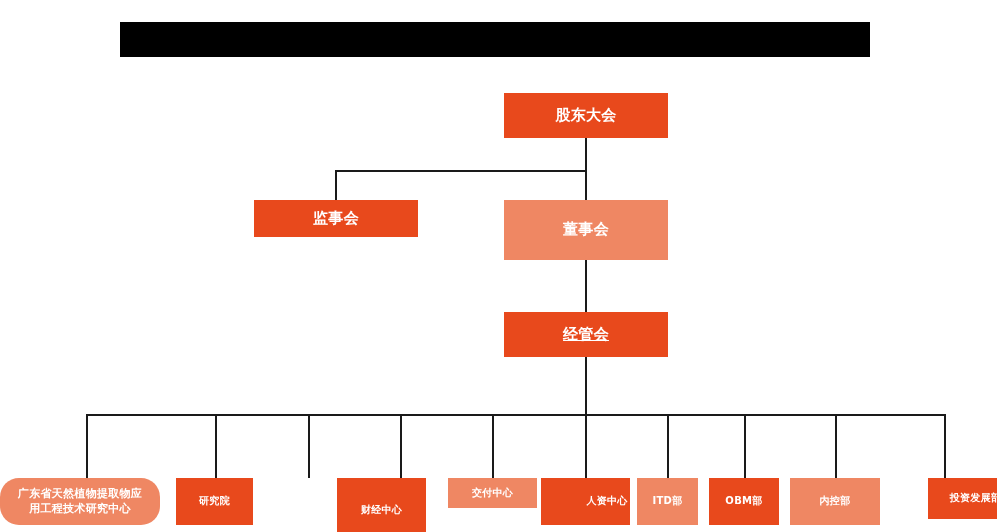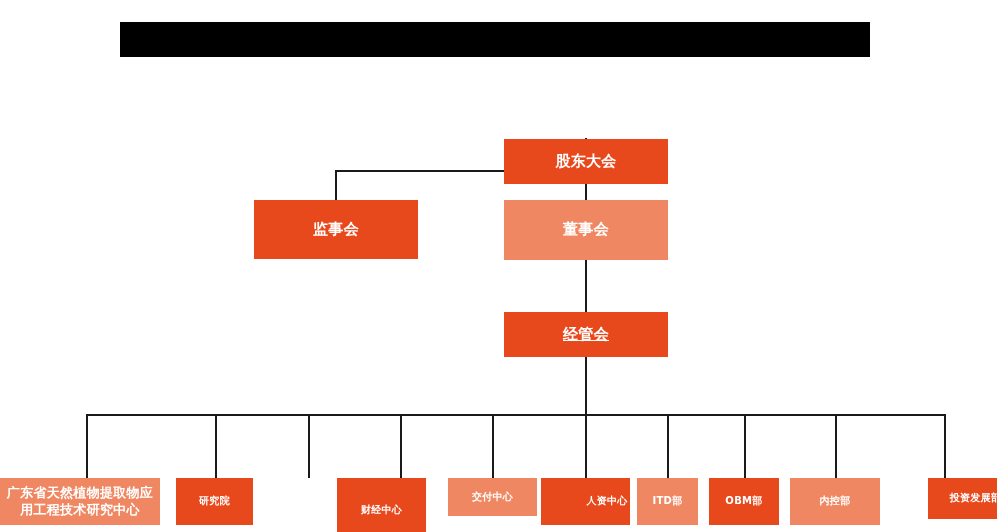--- a/index.html
+++ b/index.html
@@ -54,21 +54,21 @@
     user-select: none;
   }
   .node.dark  { background: #e8491c; }
   .node.light { background: #ef8763; }
 
   .node.lvl1 { font-size: 15px; }
   .node.lvl2 { font-size: 15px; }
   .node.lvl3 { font-size: 15px; }
   .node.dept { font-size: 10px; }
   .node.dept-sm { font-size: 10px; }
-  .node.dept-long { font-size: 13px; padding: 0 5px; }
+  .node.dept-long { font-size: 11px; padding: 0 5px; border-radius: 19px; }
 </style>
 </head>
 <body>
 
 <div id="canvas">
 
   <div class="title-bar"></div>
 
   <div class="line v" style="left:585px; top:138px;  height:34px;"></div>
 
@@ -88,39 +88,39 @@
   <div class="line v" style="left:215px; top:414px; height:64px;"></div>
   <div class="line v" style="left:308px; top:414px; height:64px;"></div>
   <div class="line v" style="left:400px; top:414px; height:64px;"></div>
   <div class="line v" style="left:492px; top:414px; height:64px;"></div>
   <div class="line v" style="left:585px; top:414px; height:64px;"></div>
   <div class="line v" style="left:667px; top:414px; height:64px;"></div>
   <div class="line v" style="left:744px; top:414px; height:64px;"></div>
   <div class="line v" style="left:835px; top:414px; height:64px;"></div>
   <div class="line v" style="left:944px; top:414px; height:64px;"></div>
 
-  <div class="node dark lvl1" style="left:504px; top:93px; width:164px; height:45px;margin-top:46px;">股东大会</div>
+  <div class="node dark lvl1" style="left:504px; top:93px; width:164px; height:45px;">股东大会</div>
 
-  <div class="node dark lvl2" style="left:254px; top:200px; width:164px; height:59px;">监事会</div>
+  <div class="node dark lvl2" style="left:254px; top:200px; width:164px; height:37px;">监事会</div>
 
   <div class="node light lvl2" style="left:504px; top:200px; width:164px; height:60px;">董事会</div>
 
   <div class="node dark lvl3" style="left:504px; top:312px; width:164px; height:45px;text-decoration:underline;">经管会</div>
 
   <div class="node light dept-long" style="left:0px; top:478px; width:160px; height:47px; flex-direction:column;">
     <span>广东省天然植物提取物应</span>
     <span>用工程技术研究中心</span>
   </div>
 
   <div class="node dark dept" style="left:176px; top:478px; width:77px; height:47px;">研究院</div>
 
 
   <div class="node dark dept" style="left:337px; top:478px; width:89px; height:64px;">财经中心</div>
 
-  <div class="node light dept" style="left:448px; top:478px; width:89px; height:38px;">交付中心</div>
+  <div class="node light dept" style="left:448px; top:478px; width:89px; height:30px;">交付中心</div>
 
   <div class="node dark dept" style="left:541px; top:478px; width:89px; height:47px;padding-left:43px;">人资中心</div>
 
   <div class="node light dept-sm" style="left:637px; top:478px; width:61px; height:47px;">ITD部</div>
 
   <div class="node light dept" style="left:790px; top:478px; width:90px; height:47px;">内控部</div>
 
   <div class="node dark dept-sm" style="left:709px; top:478px; width:70px; height:47px;">OBM部</div>
 
   <div class="node dark dept" style="left:892px; top:478px; width:95px; height:41px;margin-left:36px;">投资发展部</div>

